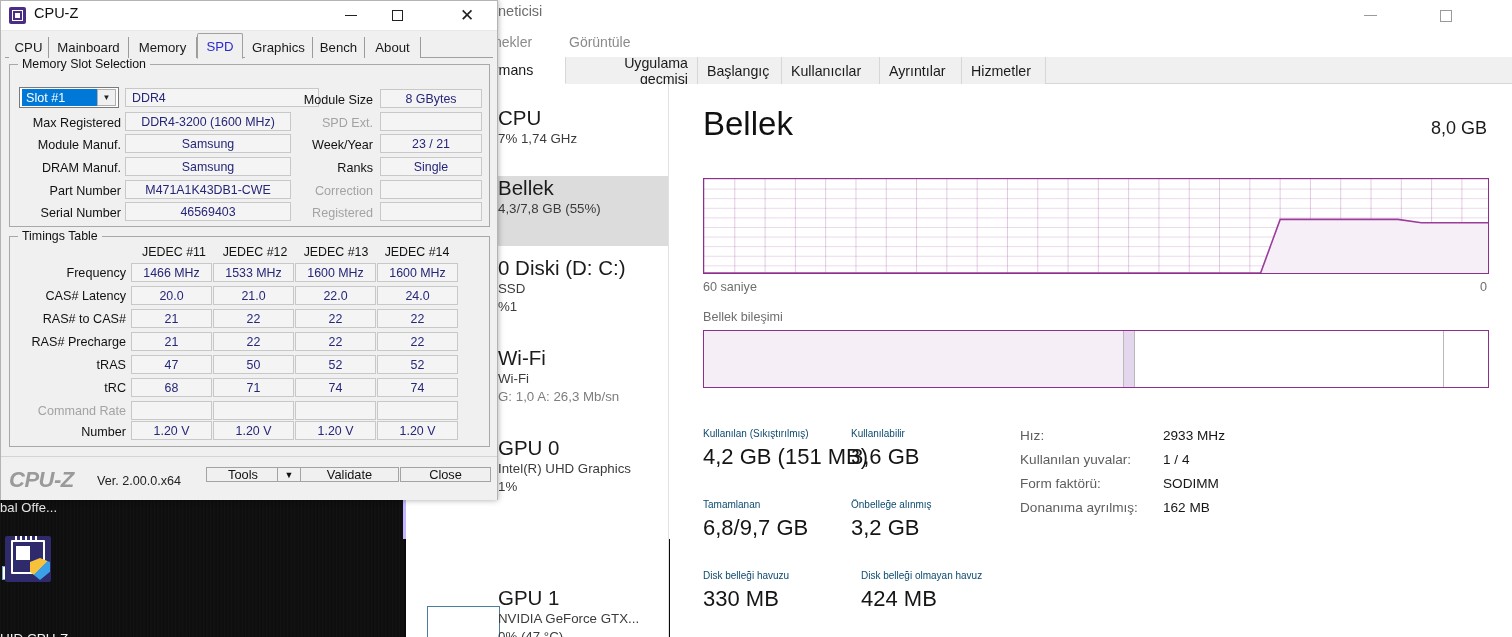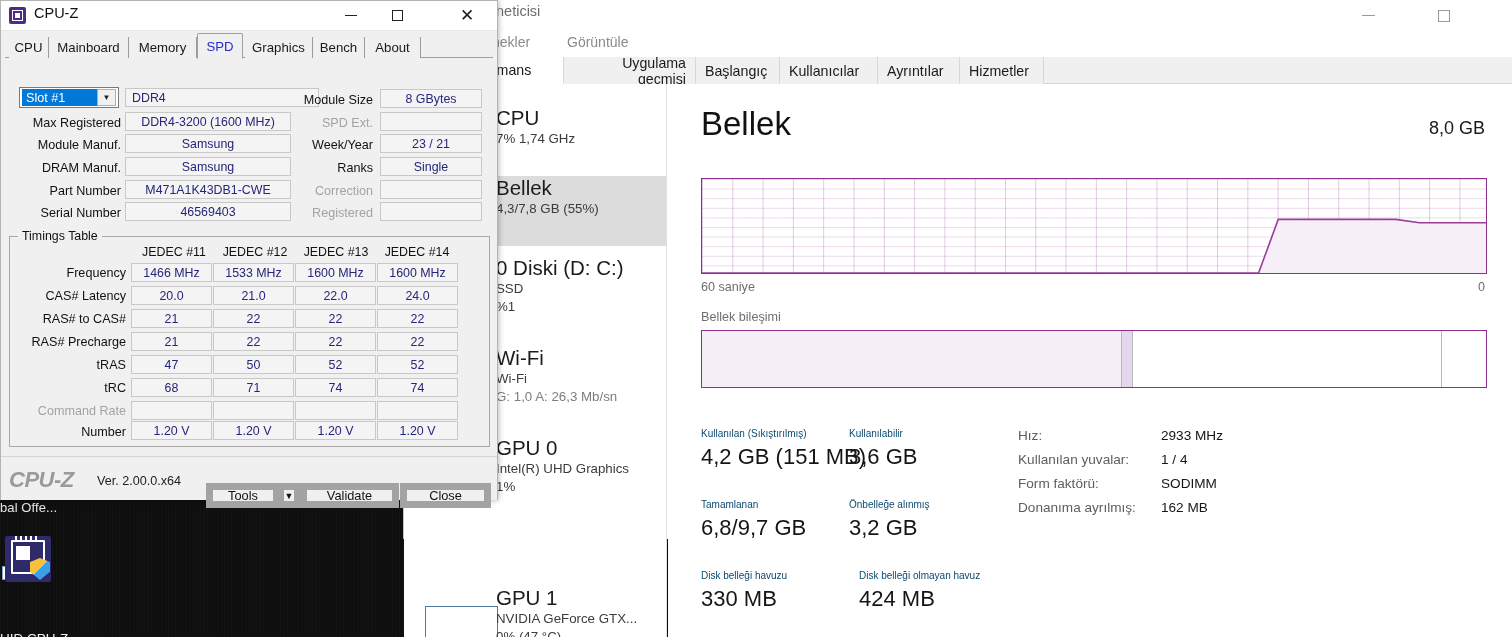--- a/index.html
+++ b/index.html
@@ -55,21 +55,21 @@
   }
   #desktop-small-sq {
     position:absolute; left:2px; top:566px; width:14px; height:14px;
     background:#ffffff; border:1px solid #7aa7d0;
   }
 
   
   #taskmgr {
     position:absolute; left:403px; top:0px; width:1109px; height:539px;
     background:#ffffff;
-    border-left:1px solid #c4b5fd;
+    border-left:3px solid #c4b5fd;
   }
   #tm-titlebar {
     position:absolute; left:0; top:0; width:1109px; height:32px;
     background:#ffffff;
   }
   #tm-title {
     position:absolute; left:92px; top:3px;
     font-size:14.5px; color:#6d6d6d;
   }
   .tm-ctrl {
@@ -328,22 +328,22 @@
   }
   #cz-logo {
     position:absolute; left:8px; top:10px;
     font-size:22px; font-style:italic; font-weight:bold; color:#9a9a9a;
     letter-spacing:-0.5px;
   }
   #cz-ver {
     position:absolute; left:96px; top:17px; font-size:12.6px; color:#222;
   }
   .cz-btn {
-    position:absolute; top:26px; height:25px;
-    border:7px solid #a3a3a3; background:#f0f0f0;
+    position:absolute; top:10px; height:15px;
+    border:1px solid #a3a3a3; background:#f0f0f0;
     font-size:12.8px; color:#111;
     display:flex; align-items:center; justify-content:center;
   }
   #cz-tools { left:205px; width:74px; }
   #cz-tools-arrow { left:276px; width:24px; }
   #cz-validate { left:299px; width:99px; }
   #cz-close-btn { left:399px; width:91px; }
 </style>
 </head>
 <body>
@@ -525,20 +525,23 @@
   <div id="cz-tabs">
     <div class="cz-tab" id="cz-tab-0">CPU</div>
     <div class="cz-tab" id="cz-tab-1">Mainboard</div>
     <div class="cz-tab" id="cz-tab-2">Memory</div>
     <div class="cz-tab selected" id="cz-tab-3">SPD</div>
     <div class="cz-tab" id="cz-tab-4">Graphics</div>
     <div class="cz-tab" id="cz-tab-5">Bench</div>
     <div class="cz-tab" id="cz-tab-6">About</div>
   </div>
 
+  <div class="cz-group" id="grp-slot">
+    <div class="cz-group-title">Memory Slot Selection</div>
+  </div>
 
   <div id="cz-slot-select">
     <div id="cz-slot-value">Slot #1</div>
     <div id="cz-slot-arrow">▼</div>
   </div>
 
   <div class="cz-field left" style="left:124px; top:87px; width:194px;">DDR4</div>
 
   <div class="cz-lbl" style="left:10px; top:115px; width:110px;">Max Registered</div>
   <div class="cz-field" style="left:124px; top:111px; width:166px;">DDR4-3200 (1600 MHz)</div>

